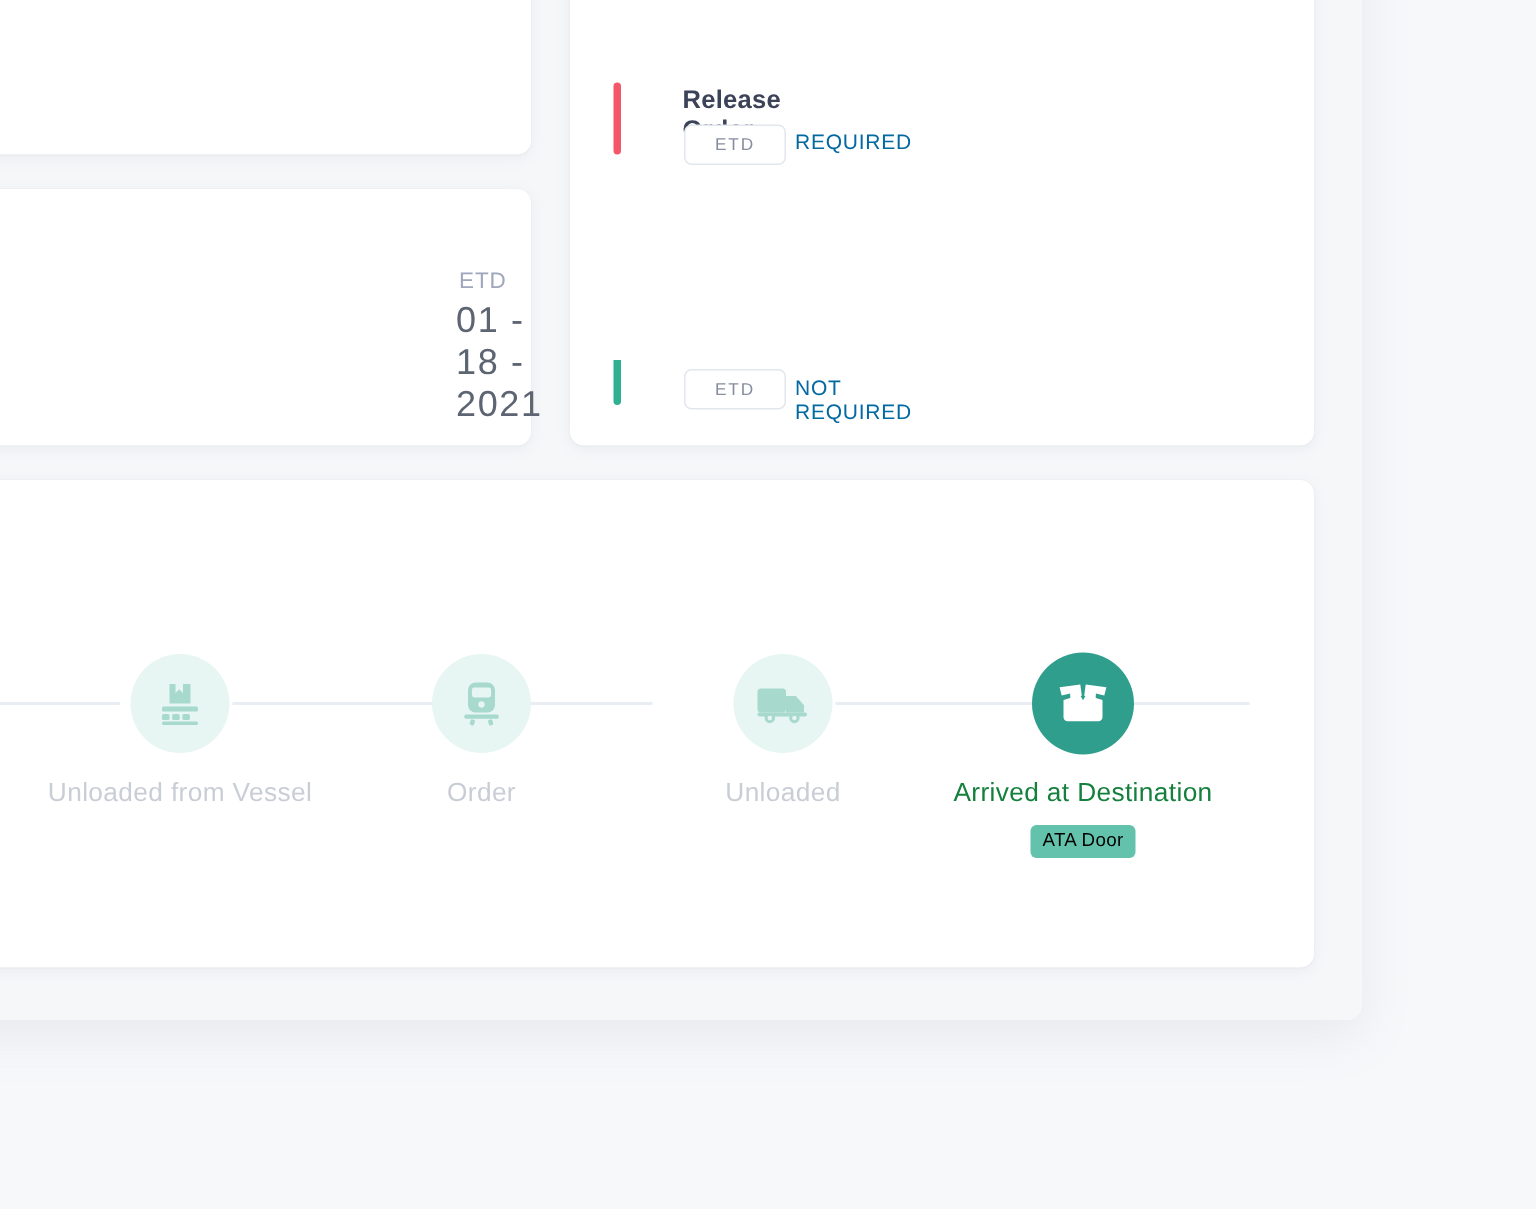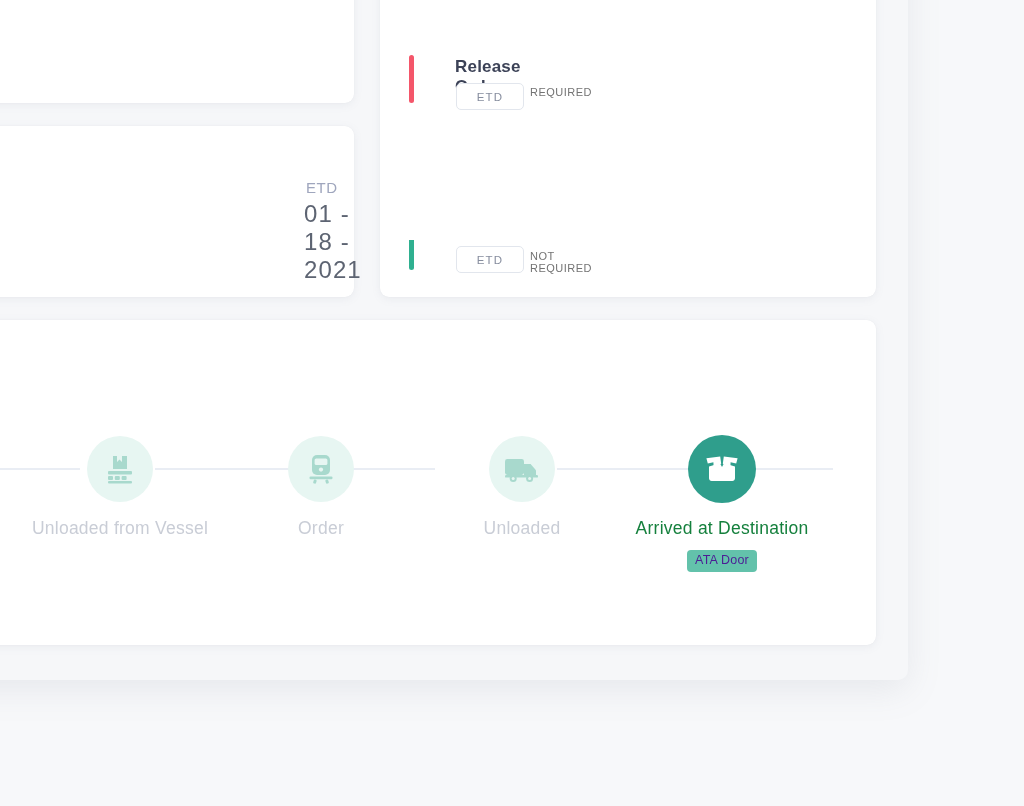--- a/index.html
+++ b/index.html
@@ -43,21 +43,21 @@
   .doc-row{position:absolute;left:0;}
   .accent-bar{position:absolute;width:5px;border-radius:3px;}
   .doc-title{
     position:absolute;font-size:17px;font-weight:700;color:#3c4257;letter-spacing:.2px;
   }
   .etd-chip{
     position:absolute;display:inline-flex;align-items:center;justify-content:center;
     width:66px;height:25px;border:1px solid #e2e6ed;border-radius:5px;background:#fff;
     font-size:11.5px;color:#868d9e;letter-spacing:1.2px;
   }
-  .req-text{position:absolute;font-size:11px;color:#737373;letter-spacing:.5px;}
+  .req-text{position:absolute;font-size:14px;color:#0369a1;letter-spacing:.5px;}
 
   
   #card-timeline{left:-300px;top:320px;width:1176px;height:325px;}
 
   .track{position:absolute;left:0;top:0;width:1176px;height:325px;}
   .connector{position:absolute;height:2px;background:#e9edf4;top:148px;}
   .connector.active{background:#2f9e8c;height:3px;top:147px;}
 
   .step{position:absolute;top:0;width:0;height:0;}
   .step-circle{
@@ -68,21 +68,21 @@
   .step-circle.active{background:#2f9e8c;width:68px;height:68px;left:-34px;top:115px;}
   .step-label{
     position:absolute;top:198px;left:-200px;width:400px;text-align:center;
     font-size:17.5px;color:#c9cdd6;letter-spacing:.25px;white-space:nowrap;
   }
   .step-label.active{color:#15803d;font-weight:400;}
 
   .step-meta{position:absolute;top:228px;left:-200px;width:400px;
     display:flex;justify-content:center;align-items:flex-start;gap:7px;}
   .ata-badge{
-    background:#63c2ab;color:#4c1d95;border-radius:4px;
+    background:#63c2ab;color:#000000;border-radius:4px;
     font-size:12.5px;padding:4px 8px 5px;letter-spacing:.2px;white-space:nowrap;
     line-height:1;margin-top:2px;
   }
   .meta-dates{font-size:14.5px;color:#4f5564;line-height:1.52;letter-spacing:.3px;white-space:nowrap;text-align:left;}
   .info-dot{display:inline-block;vertical-align:-2px;margin-left:5px;}
 
   svg{display:block;}
 </style>
 </head>
 <body>

